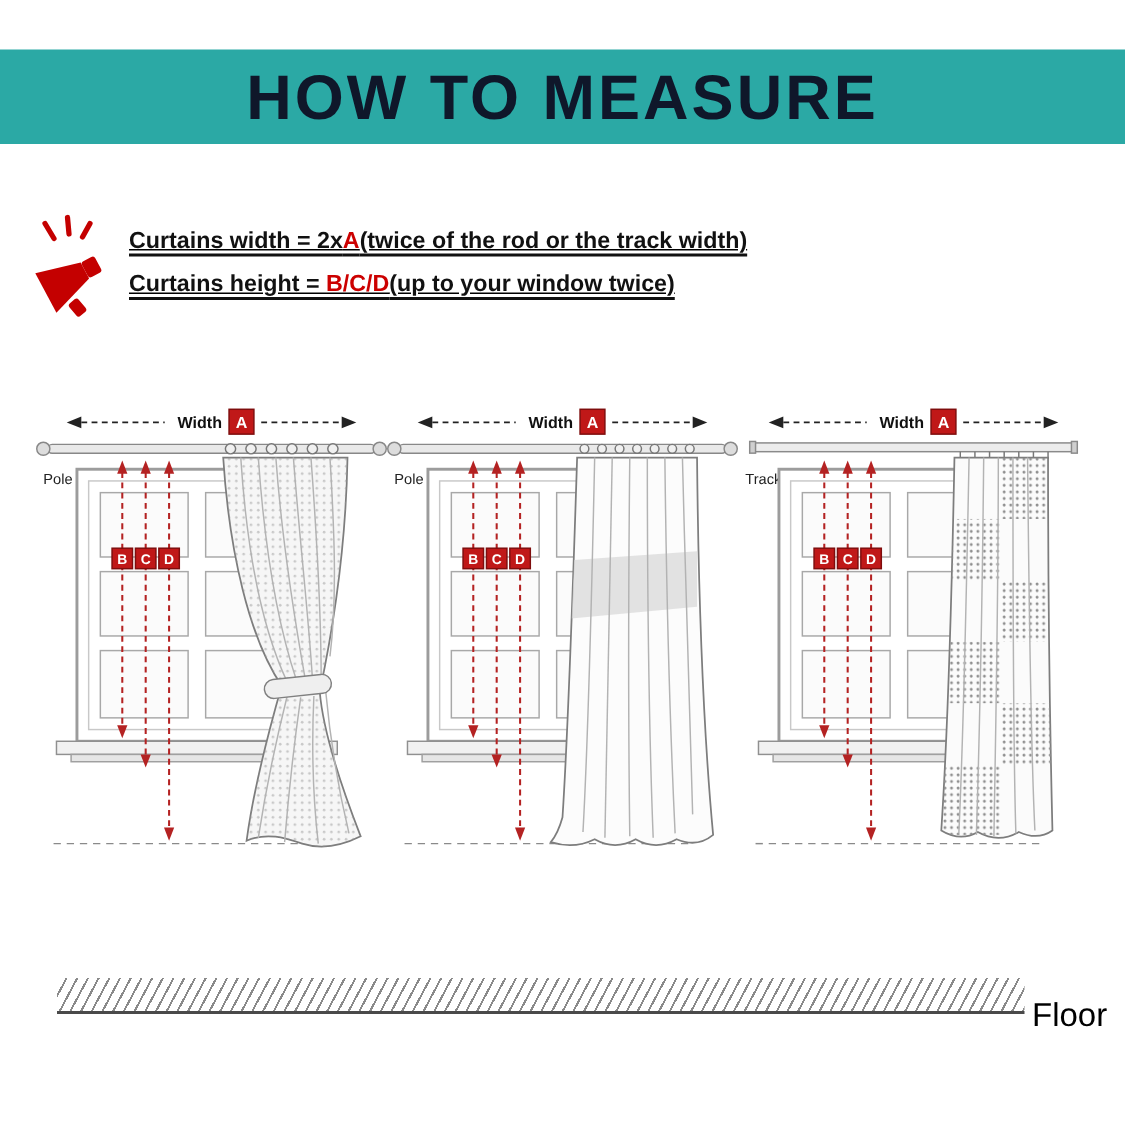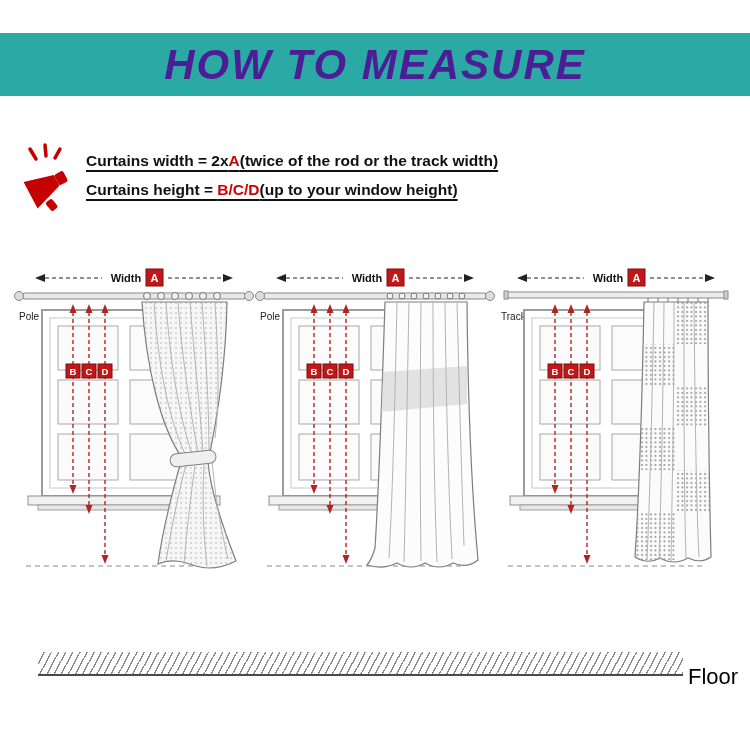--- a/index.html
+++ b/index.html
@@ -1,31 +1,31 @@
 <!DOCTYPE html>
 <html><head>
 <meta charset="utf-8">
 <style>
   html,body{margin:0;padding:0;background:#fff;}
   .page{position:relative;width:750px;height:750px;background:#fff;overflow:hidden;
         font-family:"Liberation Sans",sans-serif;}
 
   .banner{position:absolute;left:0;top:33px;width:750px;height:63px;background:#2ba9a5;
           display:flex;align-items:center;justify-content:center;}
-  .banner h1{margin:0;color:#4c1d95;font-size:42px;font-weight:bold;letter-spacing:2px;font-style:italic;}
+  .banner h1{margin:0;color:#0f172a;font-size:42px;font-weight:bold;letter-spacing:2px;}
 
   .megaphone{position:absolute;left:22px;top:142px;}
 
-  .instructions{position:absolute;left:86px;top:152px;}
+  .instructions{position:absolute;left:86px;top:152px;text-decoration:underline;}
   .instr-line{font-size:15.5px;font-weight:bold;color:#111;margin-bottom:11px;
               text-decoration:underline;text-underline-offset:4px;text-decoration-thickness:1.5px;}
   .instr-line .hl{color:#cc0000;}
 
   .diagrams{position:absolute;left:0;top:256px;width:750px;display:flex;
-            justify-content:space-between;padding:0 14px;box-sizing:border-box;}
+            justify-content:space-between;padding:0 24px;box-sizing:border-box;}
   .diagram-svg{display:block;}
 
   .t-width{font:bold 11px "Liberation Sans",sans-serif;fill:#111;}
   .t-letter{font:bold 11px "Liberation Sans",sans-serif;fill:#fff;}
   .t-letter-sm{font:bold 9.5px "Liberation Sans",sans-serif;fill:#fff;}
   .t-mount{font:10px "Liberation Sans",sans-serif;fill:#222;}
 
   .floor-hatch{position:absolute;left:38px;top:652px;width:645px;height:22px;
                border-bottom:2px solid #4a4a4a;
                background:repeating-linear-gradient(118deg,transparent 0,transparent 5px,#8a8a8a 5px,#8a8a8a 6.3px);}
@@ -50,21 +50,21 @@
       <g stroke="#c40000" stroke-width="3.5" stroke-linecap="round">
         <line x1="14" y1="17" x2="8" y2="7"></line>
         <line x1="24" y1="14" x2="23" y2="3"></line>
         <line x1="33" y1="16" x2="38" y2="7"></line>
       </g>
     </g>
   </svg>
 
   <div class="instructions">
     <div class="instr-line"><span>Curtains width = 2x</span><span class="hl">A</span><span>(twice of the rod or the track width)</span></div>
-    <div class="instr-line"><span>Curtains height = </span><span class="hl">B/C/D</span><span>(up to your window height)</span></div>
+    <div class="instr-line"><span>Curtains height = </span><span class="hl">B/C/D</span><span>(up to your window twice)</span></div>
   </div>
 
   <div class="diagrams">
 
     <svg class="diagram-svg" width="240" height="334" viewBox="0 0 240 334">
       <defs>
         <pattern id="p1" width="5" height="5" patternUnits="userSpaceOnUse">
             <circle cx="2" cy="2" r="0.9" fill="#9a9a9a"></circle>
           </pattern>
         <clipPath id="c1">

